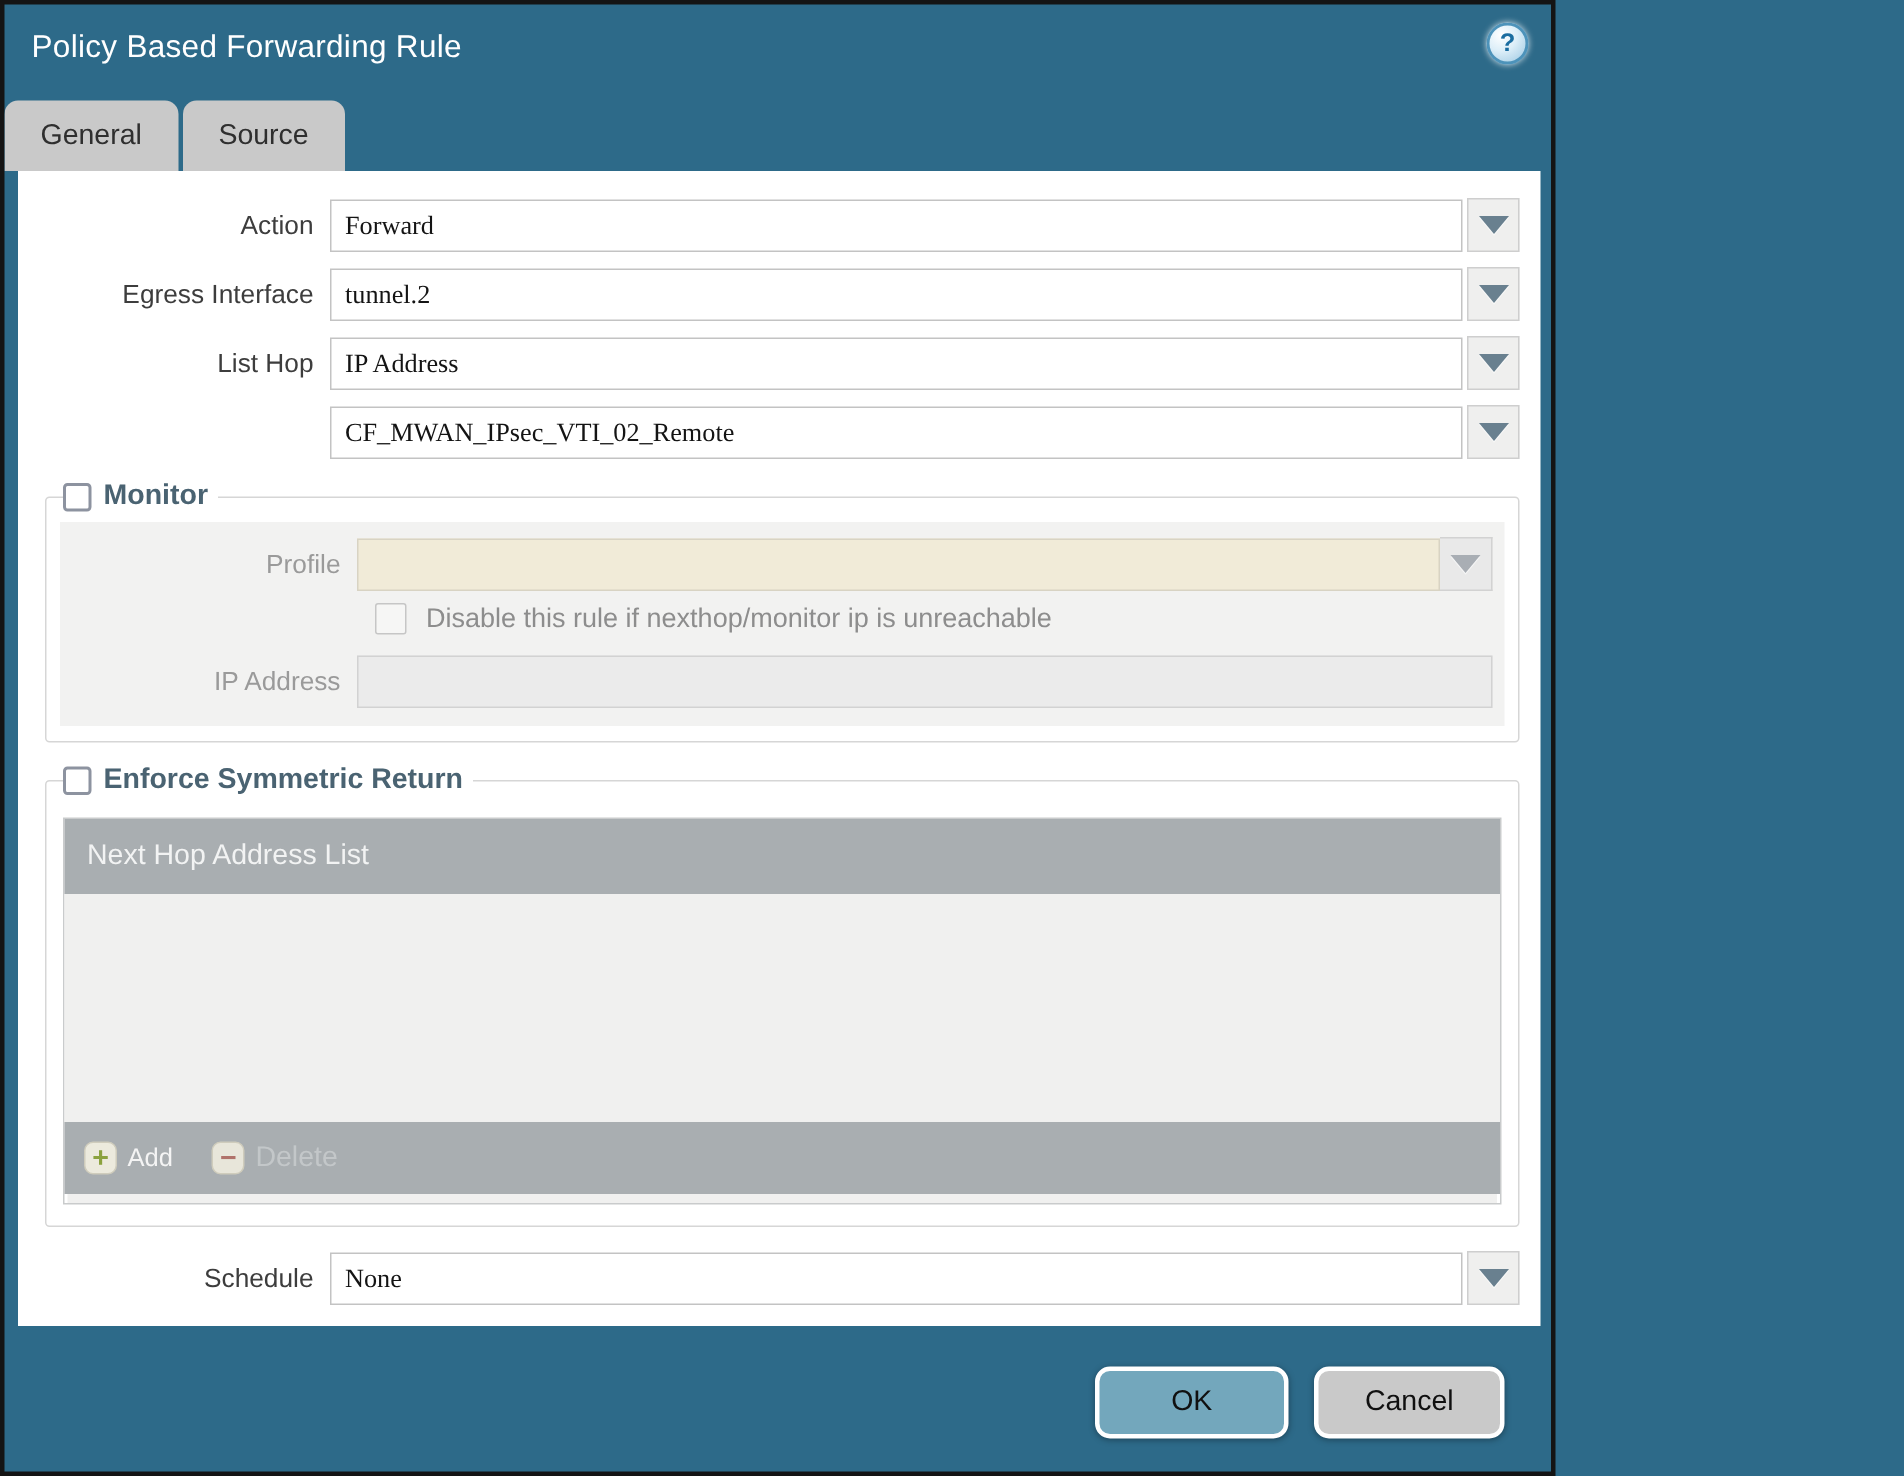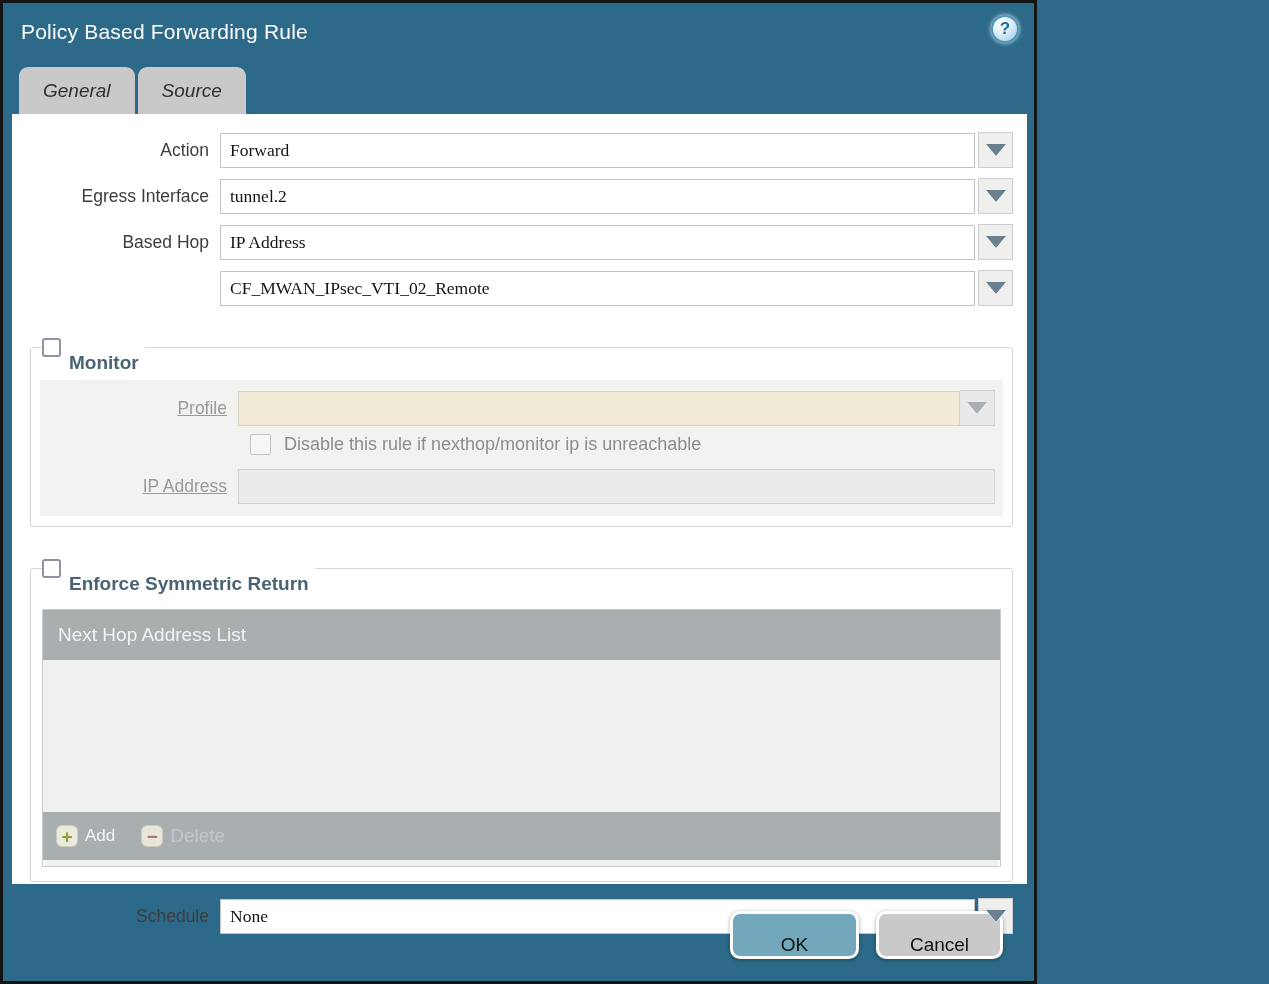--- a/index.html
+++ b/index.html
@@ -20,21 +20,21 @@
   .help-icon {
     position:absolute; right:15px; top:12px;
     width:28px; height:28px; border-radius:50%;
     background:radial-gradient(circle at 35% 30%, #ffffff 0%, #dceef8 40%, #8fc0dd 100%);
     box-shadow:0 0 4px rgba(255,255,255,.8), inset 0 0 0 2px #4d93ba;
     display:flex; align-items:center; justify-content:center;
     color:#1b6da0; font-weight:bold; font-size:17px; cursor:pointer;
   }
 
   
-  .tabs { display:flex; gap:3px; padding-left:16px; height:47px;font-style:italic; }
+  .tabs { display:flex; gap:3px; padding-left:0; height:47px; }
   .tab {
     background:#c9c9c9; color:#2f2f2f; font-size:19px;
     padding:0 24px; border-radius:9px 9px 0 0;
     display:flex; align-items:center; cursor:pointer; white-space:nowrap;
   }
   .tab.active { background:#ffffff; color:#1e1e1e; }
 
   
   .panel {
     margin:0 7px 0 9px; height:770px; background:#ffffff;
@@ -71,25 +71,25 @@
     border:1px solid #d6d6d6; border-radius:3px;
     margin:14px 0 12px 18px; padding:6px 9px 10px 9px;
   }
   legend {
     display:flex; align-items:center; gap:8px; padding:0 6px 0 0; margin-left:2px;
   }
   .cb {
     width:19px; height:19px; border:2px solid #8d93a0; border-radius:3px;
     background:#ffffff; cursor:pointer; flex:0 0 auto;
   }
-  .legend-text { font-size:19px; font-weight:bold; color:#4a6372;margin-top:32px; }
+  .legend-text { font-size:19px; font-weight:bold; color:#4a6372; }
 
   
   .grey-panel { background:#f2f2f1; padding:10px 8px 12px 0; }
-  .grey-panel .flabel { color:#9a9a9a; width:198px;text-decoration:underline; }
+  .grey-panel .flabel { color:#9a9a9a; width:198px; }
   .input-beige {
     flex:1; height:35px; background:#f1ebd8; border:1px solid #d8d3c3;
     font-size:17.5px; padding:0 9px; color:#6b6b6b; outline:none;
   }
   .dd-btn.profile { background:#e9e9e9; border-color:#d2d2d2; margin-left:0; border-left:none; }
   .input-disabled {
     flex:1; height:35px; background:#ebebeb; border:1px solid #d2d2d2;
     font-size:17.5px; padding:0 9px; color:#6b6b6b; outline:none;
   }
   .cb-disabled {
@@ -124,21 +124,21 @@
   .nh-strip { height:6px; background:#f0f0ef; margin:0 2px; }
 
   
   .footer-btns {
     display:flex; justify-content:flex-end; gap:17px;
     padding:27px 31px 0 0;
   }
   .btn {
     height:48px; border-radius:10px; border:3px solid #ffffff;
     font-family:"Liberation Sans",sans-serif; font-size:19px; color:#101010;
-    display:flex; align-items:flex-end; justify-content:center; cursor:pointer;
+    display:flex; align-items:center; justify-content:center; cursor:pointer;
     box-shadow:0 1px 4px rgba(0,0,0,.35);
   }
   .btn-ok { width:129px; background:#73a7bc; }
   .btn-cancel { width:127px; background:#c9c9c9; }
 
   .sched { margin-top:16px; }
 </style>
 </head>
 <body>
 
@@ -176,21 +176,21 @@
       <div class="flabel">Egress Interface</div>
       <div class="fieldwrap">
         <input class="combo-input" readonly="" value="tunnel.2" style="">
         <div class="dd-btn">
           <div class="dd-arrow"></div>
         </div>
       </div>
     </div>
 
     <div class="row">
-      <div class="flabel">Based Hop</div>
+      <div class="flabel">List Hop</div>
       <div class="fieldwrap">
         <input class="combo-input" readonly="" value="IP Address" style="">
         <div class="dd-btn">
           <div class="dd-arrow"></div>
         </div>
       </div>
     </div>
 
     <div class="row">
       <div class="flabel"></div>

